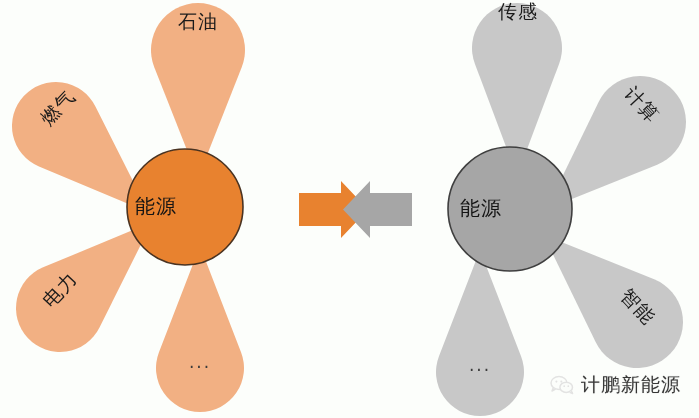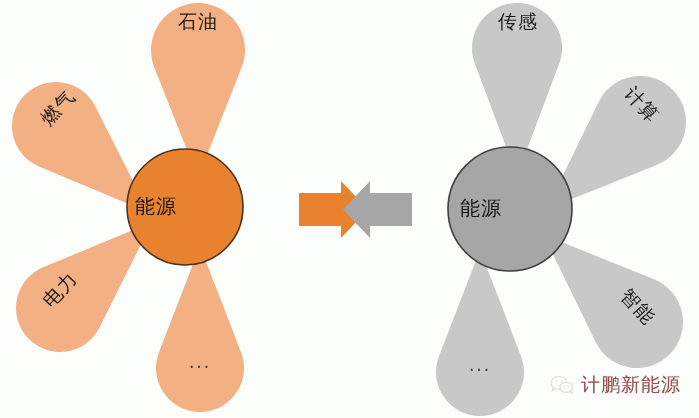--- a/index.html
+++ b/index.html
@@ -45,21 +45,21 @@
 
   
   #watermark{
     position:absolute;
     left:550px;top:372px;
     display:flex;align-items:center;gap:7px;
     opacity:.78;
     pointer-events:none;
   }
   #watermark .wm-text{
-    color:#7f1d1d;
+    color:#000000;
     font-size:19px;
     letter-spacing:1px;
     text-shadow:0 0 1px rgba(120,120,120,.55);
     white-space:nowrap;
   }
   #watermark .wm-logo{display:block;}
 </style>
 </head>
 <body>
 
@@ -121,21 +121,21 @@
   <div class="nodelabel" style="left:168px;top:10px;width:60px;">石油</div>
 
   <div class="nodelabel" style="left:28px;top:96px;width:60px;transform:rotate(-47deg);transform-origin:center center;">燃气</div>
 
   <div class="nodelabel" style="left:30px;top:278px;width:60px;transform:rotate(-47deg);transform-origin:center center;">电力</div>
 
   <div class="dots" style="left:170px;top:352px;width:60px;">...</div>
 
   <div class="hublabel" style="left:135px;top:194px;width:100px;">能源</div>
 
-  <div class="nodelabel" style="left:488px;top:10px;width:60px;text-align:center;">传感</div>
+  <div class="nodelabel" style="left:488px;top:0;width:60px;text-align:center;">传感</div>
 
   <div class="nodelabel" style="left:612px;top:93px;width:60px;transform:rotate(47deg);transform-origin:center center;">计算</div>
 
   <div class="nodelabel" style="left:608px;top:295px;width:60px;transform:rotate(47deg);transform-origin:center center;">智能</div>
 
   <div class="dots" style="left:450px;top:355px;width:60px;">...</div>
 
   <div class="hublabel" style="left:460px;top:196px;width:100px;">能源</div>
 
   <div id="watermark">

